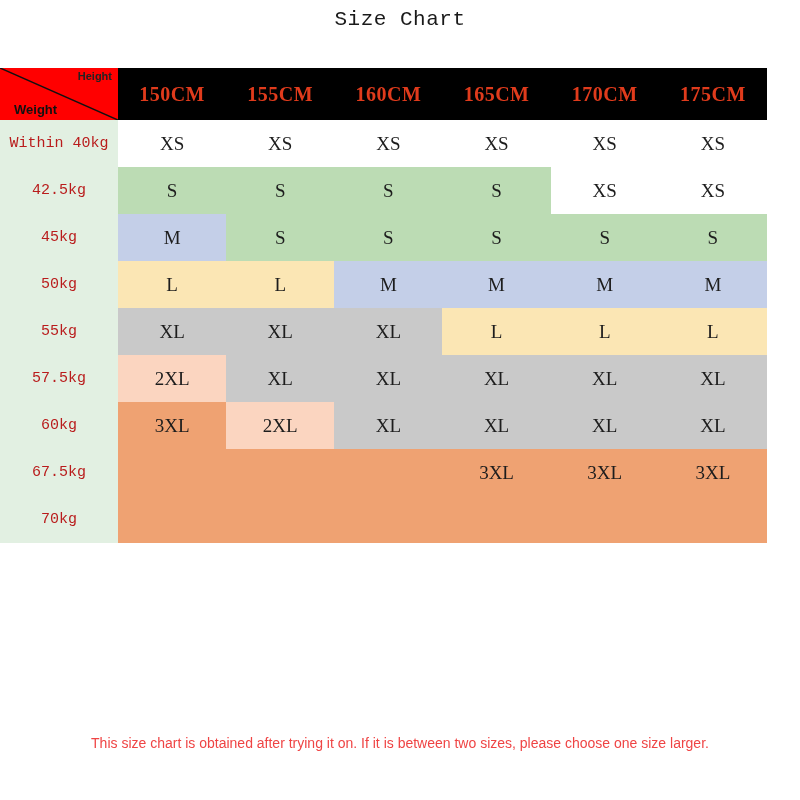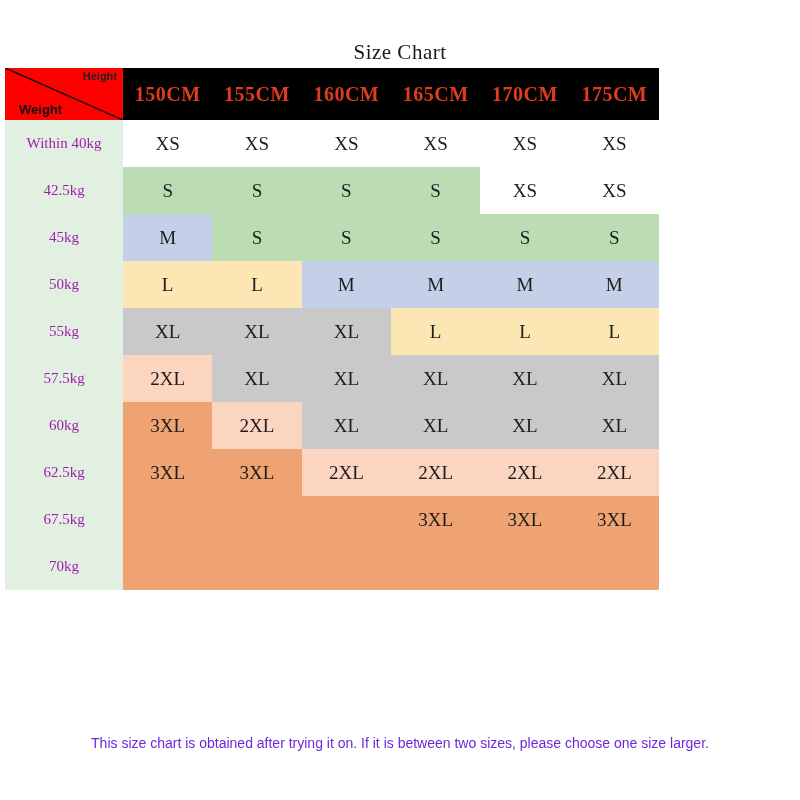--- a/index.html
+++ b/index.html
@@ -14,38 +14,37 @@
     overflow: hidden;
   }
   .page {
     position: relative;
     width: 800px;
     height: 800px;
     background: #ffffff;
   }
   .title {
     text-align: center;
-    font-family: Liberation Serif, serif;
+    font-family: Liberation Mono, monospace;
     font-size: 21px;
     color: #1a1a1a;
-    padding-top: 40px;
+    padding-top: 8px;
     letter-spacing: 0.5px;
   }
   .chart-wrap {
     position: absolute;
     left: 0;
     top: 68px;
     width: 800px;
     height: 660px;
   }
   table.size-table {
     border-collapse: collapse;
     table-layout: fixed;
-    width: 654px;
-    margin-left: 5px;
+    width: 767px;
   }
   table.size-table td, table.size-table th {
     padding: 0;
     margin: 0;
     border: none;
   }
   .corner-cell {
     width: 118px;
     height: 52px;
     position: relative;
@@ -81,42 +80,42 @@
     font-size: 20px;
     text-align: center;
     vertical-align: middle;
     font-family: "Liberation Serif", serif;
     letter-spacing: 0.5px;
   }
   .rowlabel {
     width: 118px;
     height: 47px;
     background: #e2f0e2;
-    color: #a21caf;
+    color: #b91c1c;
     font-size: 15px;
     text-align: center;
     vertical-align: middle;
-    font-family: Liberation Serif, serif;
+    font-family: Liberation Mono, monospace;
   }
   .cell {
     height: 47px;
     text-align: center;
     vertical-align: middle;
     font-size: 19px;
     color: #1d1d1d;
     font-family: "Liberation Serif", serif;
   }
   .note {
     position: absolute;
     left: 0;
     top: 735px;
     width: 800px;
     text-align: center;
     font-size: 14px;
-    color: #6d28d9;
+    color: #ef4444;
     font-family: "Liberation Sans", sans-serif;
   }
 </style>
 </head>
 <body>
 
 <div class="page">
 
   <div class="title">Size Chart</div>
 
@@ -198,29 +197,20 @@
           <tr>
             <td class="rowlabel">60kg</td>
             <td class="cell" style="background: rgb(239, 162, 114);">3XL</td>
             <td class="cell" style="background: rgb(251, 213, 192);">2XL</td>
             <td class="cell" style="background: rgb(201, 201, 201);">XL</td>
             <td class="cell" style="background: rgb(201, 201, 201);">XL</td>
             <td class="cell" style="background: rgb(201, 201, 201);">XL</td>
             <td class="cell" style="background: rgb(201, 201, 201);">XL</td>
           </tr>
           <tr>
-            <td class="rowlabel">62.5kg</td>
-            <td class="cell" style="background: rgb(239, 162, 114);">3XL</td>
-            <td class="cell" style="background: rgb(239, 162, 114);">3XL</td>
-            <td class="cell" style="background: rgb(251, 213, 192);">2XL</td>
-            <td class="cell" style="background: rgb(251, 213, 192);">2XL</td>
-            <td class="cell" style="background: rgb(251, 213, 192);">2XL</td>
-            <td class="cell" style="background: rgb(251, 213, 192);">2XL</td>
-          </tr>
-          <tr>
             <td class="rowlabel">67.5kg</td>
             <td class="cell" style="background: rgb(239, 162, 114);"></td>
             <td class="cell" style="background: rgb(239, 162, 114);"></td>
             <td class="cell" style="background: rgb(239, 162, 114);"></td>
             <td class="cell" style="background: rgb(239, 162, 114);">3XL</td>
             <td class="cell" style="background: rgb(239, 162, 114);">3XL</td>
             <td class="cell" style="background: rgb(239, 162, 114);">3XL</td>
           </tr>
           <tr>
             <td class="rowlabel">70kg</td>

